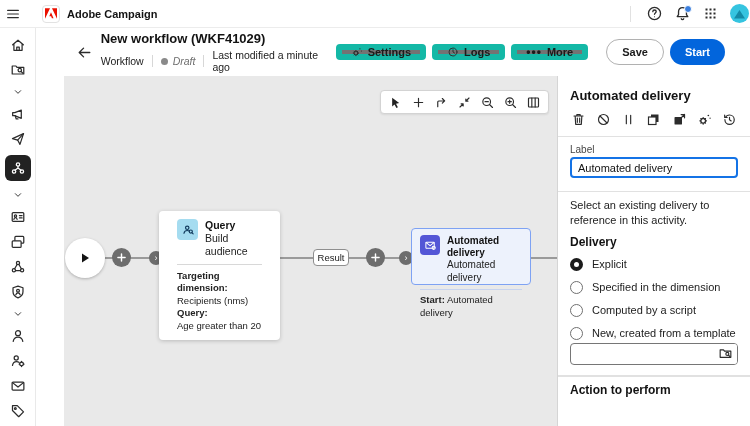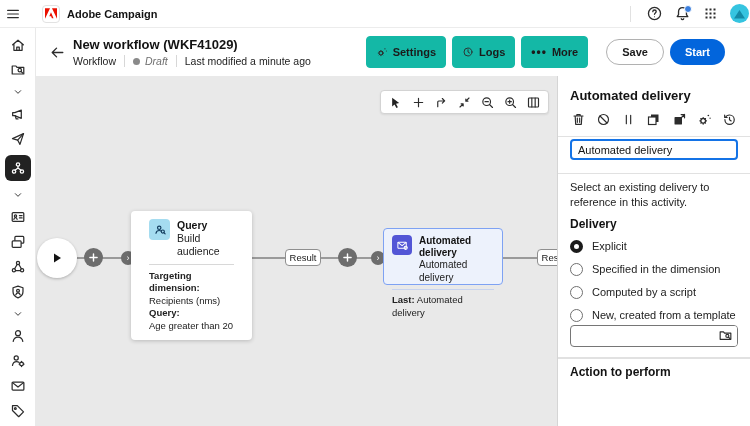--- a/index.html
+++ b/index.html
@@ -12,42 +12,42 @@
   .topbar { height:28px; display:flex; align-items:center; padding:0 1px; border-bottom:1px solid #ececec; background:#fff; }
   .tb-btn { width:24px; height:22px; display:grid; place-items:center; cursor:pointer; }
   .logo-badge { width:18px; height:18px; border:1px solid #e2e2e2; border-radius:4px; display:grid; place-items:center; margin-left:17px; background:#fff; }
   .app-name { font-size:11px; font-weight:700; margin-left:7px; }
   .topbar-right { margin-left:auto; display:flex; align-items:center; gap:4px; }
   .tb-sep { width:1px; height:16px; background:#e1e1e1; margin-right:7px; }
   .bell-wrap { position:relative; }
   .bell-dot { position:absolute; top:2px; right:2px; width:8px; height:8px; border-radius:50%; background:#3b7fde; border:1.5px solid #fff; }
   .avatar { width:19px; height:19px; border-radius:50%; background:#35c4e0; overflow:hidden; display:grid; place-items:center; margin-left:4px; }
 
-  .body-row { display:flex; height:398px; }
+  .body-row { display:flex; height:398px;gap:28px; }
 
   
   .rail { width:36px; border-right:1px solid #e9e9e9; display:flex; flex-direction:column; align-items:center; padding-top:8px; gap:8px; overflow:hidden; background:#fff; flex:none; }
   .rail-item { height:17px; display:grid; place-items:center; cursor:pointer; }
   .rail-item.small { height:11px; }
   .rail-item.selected { width:26px; height:26px; background:#222; border-radius:6px; }
   .rail-item.selected .ico { stroke:#fff; }
 
   .main { flex:1; display:flex; flex-direction:column; min-width:0; }
 
   
   .subheader { height:48px; display:flex; align-items:center; padding-left:8px; background:#fff; flex:none; }
   .back-btn { width:26px; height:26px; display:grid; place-items:center; cursor:pointer; }
   .titles { margin-left:3px; }
   .wf-title { font-size:13px; font-weight:700; }
   .meta { display:flex; align-items:center; margin-top:3px; font-size:10.5px; color:#222; }
   .meta-sep { width:1px; height:12px; background:#d7d7d7; margin:0 8px; }
   .draft { display:flex; align-items:center; gap:5px; color:#6e6e6e; font-style:italic; }
   .dot { width:7px; height:7px; border-radius:50%; background:#8a8a8a; }
   .subheader-actions { margin-left:auto; display:flex; align-items:center; gap:6px; padding-right:25px; }
-  .btn-outline { height:32px; border:1px solid #14b8a6; border-radius:4px; background:#14b8a6; display:flex; align-items:center; gap:5px; padding:0 9px; font-size:11px; font-weight:600; color:#1b1b1b; cursor:pointer; font-family:inherit; }
+  .btn-outline { height:16px; border:6px solid #14b8a6; border-radius:4px; background:#737373; display:flex; align-items:center; gap:5px; padding:0 9px; font-size:11px; font-weight:600; color:#1b1b1b; cursor:pointer; font-family:inherit; }
   .btn-pill { height:26px; border-radius:14px; padding:0 15px; font-size:11px; font-weight:700; cursor:pointer; font-family:inherit; display:flex; align-items:center; }
   .btn-save { background:#fff; border:1px solid #b1b1b1; color:#1b1b1b; margin-left:12px; }
   .btn-start { background:#0265dc; border:none; color:#fff; }
   .ellipsis { font-size:12px; letter-spacing:1px; font-weight:700; line-height:10px; }
 
   .workspace { flex:1; display:flex; min-height:0; }
 
   
   .canvas { flex:1; position:relative; background:#e9e9e9; overflow:hidden; }
   .edge-line { position:absolute; left:21px; top:181px; width:500px; height:2px; background:#9a9a9a; }
@@ -365,21 +365,21 @@
                   <path d="M13.4 10.6v.6M13.4 13.2v.6M11.8 12.2h.6M14.4 12.2h.6"></path>
                 </svg>
             </div>
             <div>
               <div class="card-title">Automated delivery</div>
               <div class="card-sub">Automated delivery</div>
             </div>
           </div>
           <div class="card-hr"></div>
           <div class="card-detail">
-            <b>Last:</b>
+            <b>Start:</b>
             <span>Automated delivery</span>
           </div>
         </div>
 
         <div class="result-pill" style="left:501px;">Result</div>
 
         <div class="canvas-toolbar">
           <div class="ct-btn">
               <svg width="15" height="15" viewBox="0 0 18 18">
                 <path d="M5 3.2l8.4 6.5-3.8.8 2.3 4.2-1.8 1-2.3-4.3L5 13.8z" fill="#222"></path>
@@ -464,20 +464,21 @@
           <div class="pt-btn">
               <svg class="ico" width="15" height="15" viewBox="0 0 18 18">
                 <path d="M3.5 9.2A5.6 5.6 0 1 0 9.1 3.6c-2.2 0-4.1 1.2-5 3"></path>
                 <path d="M3.2 3.6v3h3M9 6.4v3l2 1.4"></path>
               </svg>
             </div>
         </div>
 
         <div class="panel-divider"></div>
 
+        <div class="field-label">Label</div>
         <input class="label-input" type="text" value="Automated delivery" style="">
 
         <div class="panel-divider mt14"></div>
 
         <div class="panel-desc">Select an existing delivery to reference in this activity.</div>
 
         <div class="section-heading">Delivery</div>
 
         <div class="radio-row">
           <span class="radio checked"></span>

